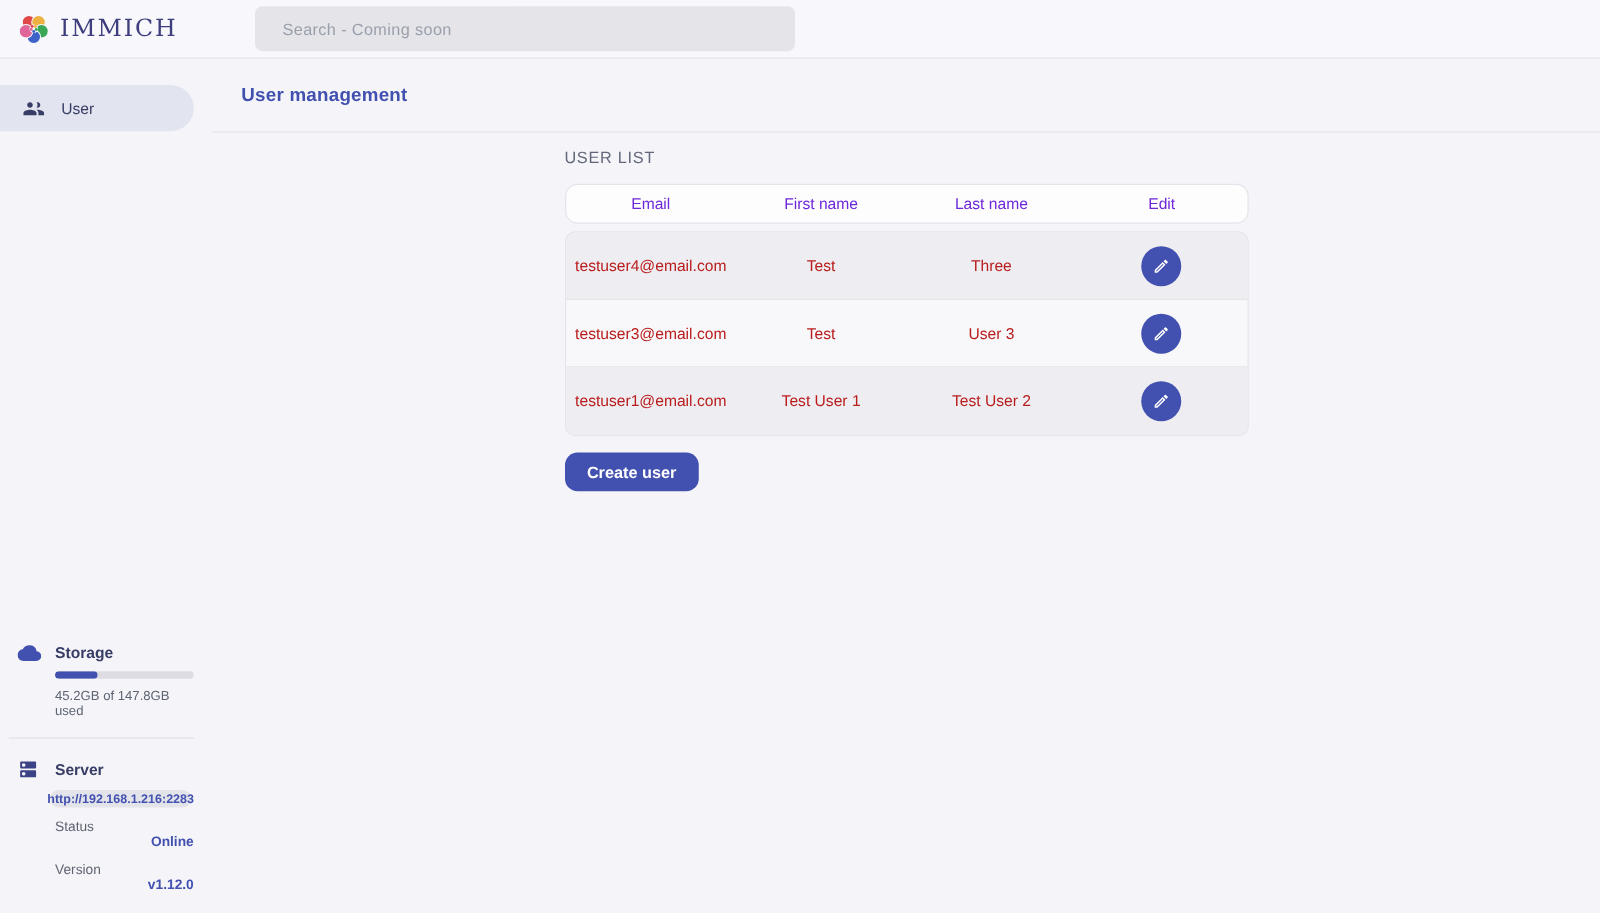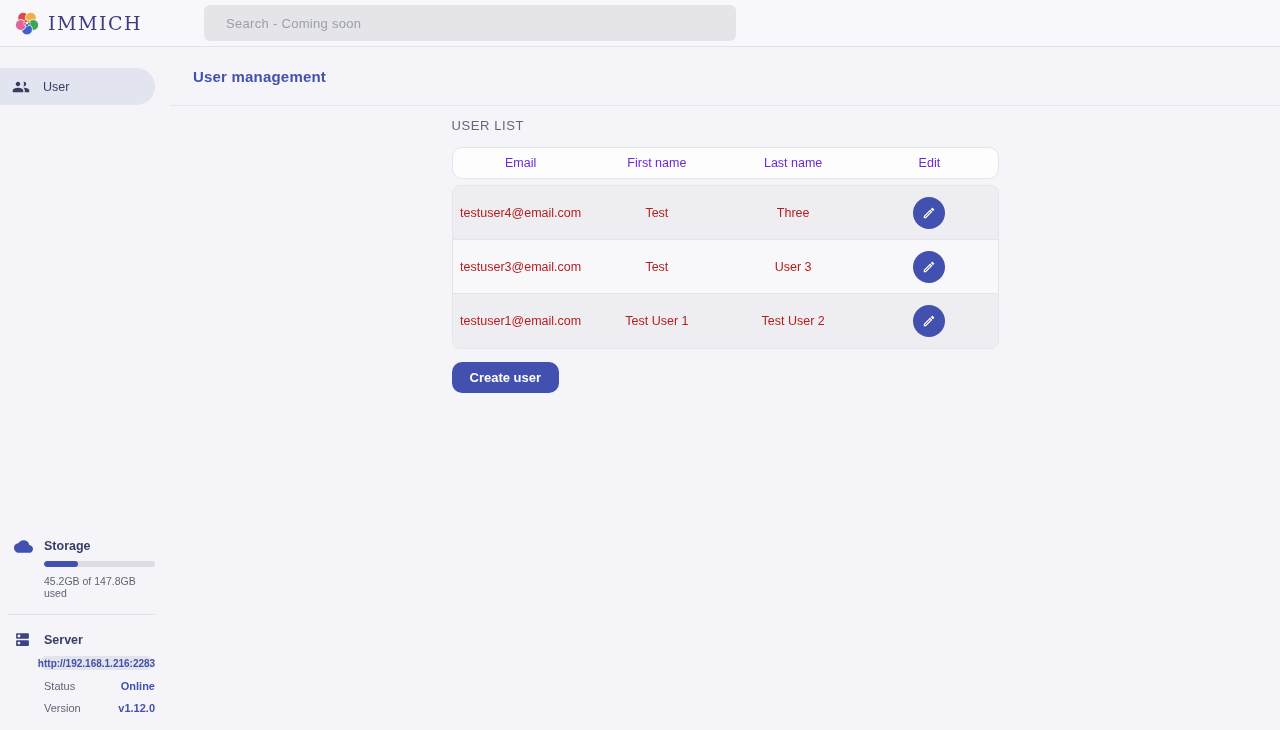--- a/index.html
+++ b/index.html
@@ -7,55 +7,55 @@
     font-family:"Liberation Sans", sans-serif; background:#f5f5f9; }
 
   .app { width:1280px; height:730px; display:flex; flex-direction:column; }
 
   
   .topbar { height:47px; flex:0 0 47px; display:flex; align-items:center;
     background:#f8f8fc; border-bottom:1px solid #e2e2ea; padding:0 16px 0 14px; }
   .brand { display:flex; align-items:center; gap:8px; }
   .brand-text { font-family:"DejaVu Serif", serif; font-size:19px; font-weight:500;
     color:#3e3e7e; letter-spacing:1.5px; }
-  .search-input { margin-left:62px; width:532px; height:36px; border:none;
+  .search-input { margin-left:62px; width:432px; height:36px; border:none;
     background:#e4e4e9; border-radius:6px; padding:0 22px; font-size:13px;
     color:#0369a1; outline:none; font-family:"Liberation Sans", sans-serif; }
   .search-input::placeholder { color:#9aa0ab; letter-spacing:0.3px; }
   .topbar-right { margin-left:auto; display:flex; align-items:center; }
   .admin-link { font-size:12.5px; font-weight:700; color:#4250af;
     text-decoration:underline; cursor:pointer; }
   .avatar { width:36px; height:36px; border-radius:50%; overflow:hidden;
     margin-left:18px; cursor:pointer; flex:0 0 36px; }
 
   
   .body { flex:1; display:flex; min-height:0; }
 
   
   .sidebar { width:170px; flex:0 0 170px; display:flex; flex-direction:column; }
   .nav-item { margin-top:21px; height:37px; width:155px; background:#e2e4ef;
     border-radius:0 19px 19px 0; display:flex; align-items:center;
-    padding-left:12px; gap:13px; cursor:pointer; }
+    padding-left:18px; gap:13px; cursor:pointer; }
   .nav-item .nav-label { font-size:12.5px; color:#383d66; font-weight:500; }
 
   .sidebar-bottom { margin-top:auto; padding:0 15px 16px 14px; }
   .sb-grid { display:grid; grid-template-columns:30px 1fr; }
   .icon-cell { padding-top:1px; }
   .sb-title { font-size:12.5px; font-weight:700; color:#383d66; padding-top:3px; }
   .progress-track { margin-top:8px; height:6px; background:#dcdce2;
     border-radius:3px; overflow:hidden; }
   .progress-fill { height:100%; background:#4250af; border-radius:3px; }
   .usage-text { margin-top:8px; font-size:10.5px; color:#5f6472; }
   .sb-divider { border-top:1px solid #e1e1e8; margin:15px 0 15px -7px; }
   .server-chip { margin-top:9px; margin-left:-4px; width:113px; height:14px;
     background:#e3e3ea; border-radius:10px; display:flex; align-items:center;
     justify-content:center; font-size:10px; font-weight:700; color:#4250af; }
   .kv { display:flex; justify-content:space-between; margin-top:10px; }
   .kv .kv-label { font-size:11px; color:#5f6472; }
-  .kv .kv-value { font-size:11px; font-weight:700; color:#4250af; }
+  .kv .kv-value { font-size:11px; font-weight:700; color:#4250af;margin-top:12px; }
 
   
   .main { flex:1; display:flex; flex-direction:column; min-width:0; }
   .main-header { height:59px; flex:0 0 59px; display:flex; align-items:center;
     padding-left:23px; border-bottom:1px solid #e4e4ea; }
   .page-title { font-size:15px; font-weight:600; color:#4250af; letter-spacing:0.2px; }
   .content { padding-top:12px; }
   .table-wrap { width:547px; margin:0 auto; }
   .section-label { font-size:13px; color:#62677a; letter-spacing:0.6px;
     margin-bottom:14px; }

